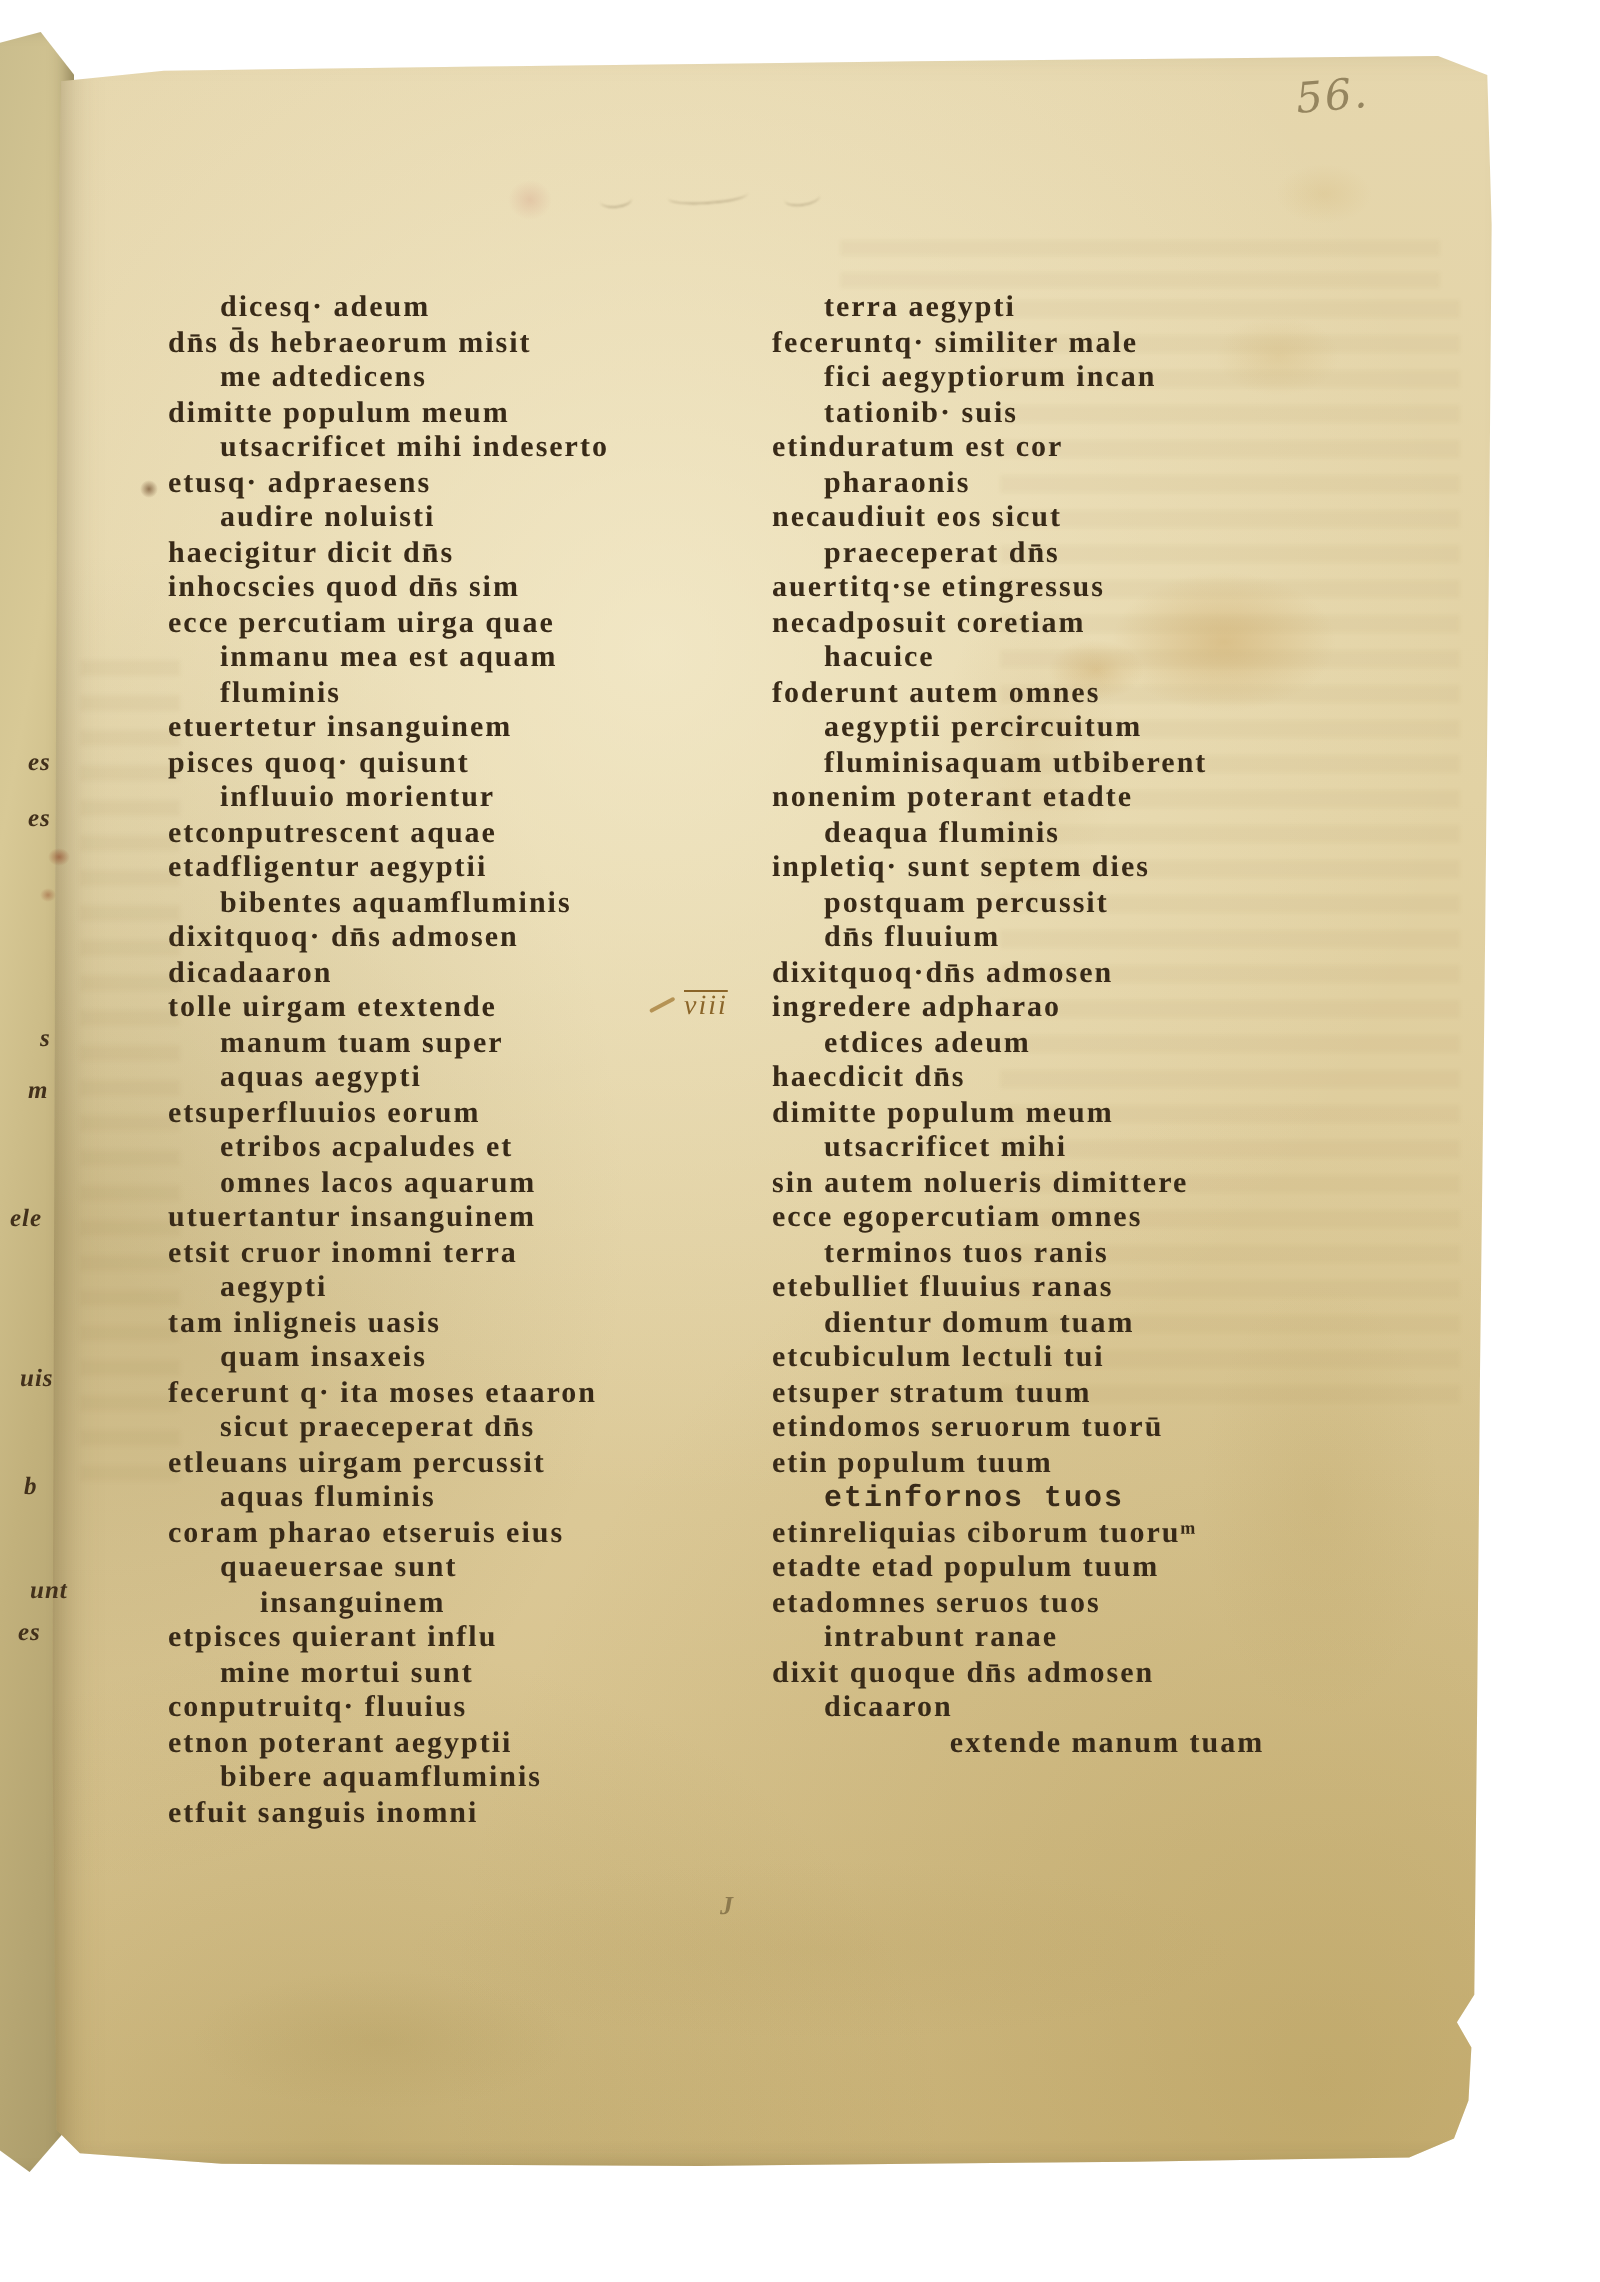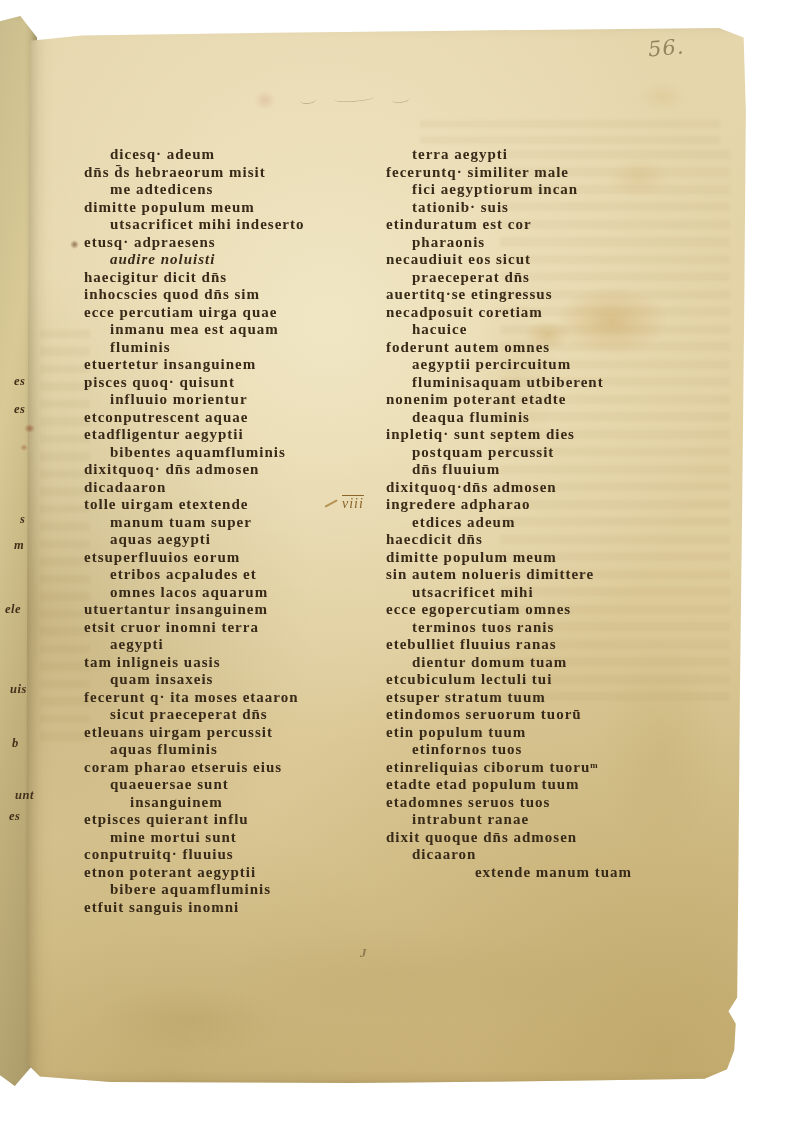--- a/index.html
+++ b/index.html
@@ -97,21 +97,21 @@
 
   <div class="folio z3">56.</div>
 
   <div class="col col-left z3" id="col-left">
       <div class="tline" style="padding-left: 26px;">dicesq· adeum</div>
       <div class="tline" style="padding-left: 0px;">dn̄s d̄s hebraeorum misit</div>
       <div class="tline" style="padding-left: 26px;">me adtedicens</div>
       <div class="tline" style="padding-left: 0px;">dimitte populum meum</div>
       <div class="tline" style="padding-left: 26px;">utsacrificet mihi indeserto</div>
       <div class="tline" style="padding-left: 0px;">etusq· adpraesens</div>
-      <div class="tline" style="padding-left: 26px; font-style: italic;">audire noluisti</div>
+      <div class="tline" style="padding-left: 26px;">audire noluisti</div>
       <div class="tline" style="padding-left: 0px;">haecigitur dicit dn̄s</div>
       <div class="tline" style="padding-left: 0px;">inhocscies quod dn̄s sim</div>
       <div class="tline" style="padding-left: 0px;">ecce percutiam uirga quae</div>
       <div class="tline" style="padding-left: 26px;">inmanu mea est aquam</div>
       <div class="tline" style="padding-left: 26px;">fluminis</div>
       <div class="tline" style="padding-left: 0px;">etuertetur insanguinem</div>
       <div class="tline" style="padding-left: 0px;">pisces quoq· quisunt</div>
       <div class="tline" style="padding-left: 26px;">influuio morientur</div>
       <div class="tline" style="padding-left: 0px;">etconputrescent aquae</div>
       <div class="tline" style="padding-left: 0px;">etadfligentur aegyptii</div>
@@ -161,31 +161,31 @@
       <div class="tline" style="padding-left: 0px;">nonenim poterant etadte</div>
       <div class="tline" style="padding-left: 26px;">deaqua fluminis</div>
       <div class="tline" style="padding-left: 0px;">inpletiq· sunt septem dies</div>
       <div class="tline" style="padding-left: 26px;">postquam percussit</div>
       <div class="tline" style="padding-left: 26px;">dn̄s fluuium</div>
       <div class="tline" style="padding-left: 0px;">dixitquoq·dn̄s admosen</div>
       <div class="tline" style="padding-left: 0px;">ingredere adpharao</div>
       <div class="tline" style="padding-left: 26px;">etdices adeum</div>
       <div class="tline" style="padding-left: 0px;">haecdicit dn̄s</div>
       <div class="tline" style="padding-left: 0px;">dimitte populum meum</div>
+      <div class="tline" style="padding-left: 26px;">utsacrificet mihi</div>
       <div class="tline" style="padding-left: 0px;">sin autem nolueris dimittere</div>
-      <div class="tline" style="padding-left: 26px;">utsacrificet mihi</div>
       <div class="tline" style="padding-left: 0px;">ecce egopercutiam omnes</div>
       <div class="tline" style="padding-left: 26px;">terminos tuos ranis</div>
       <div class="tline" style="padding-left: 0px;">etebulliet fluuius ranas</div>
       <div class="tline" style="padding-left: 26px;">dientur domum tuam</div>
       <div class="tline" style="padding-left: 0px;">etcubiculum lectuli tui</div>
       <div class="tline" style="padding-left: 0px;">etsuper stratum tuum</div>
       <div class="tline" style="padding-left: 0px;">etindomos seruorum tuorū</div>
       <div class="tline" style="padding-left: 0px;">etin populum tuum</div>
-      <div class="tline" style="padding-left: 26px;">etinfornos tuos</div>
+      <div class="tline" style="padding-left: 26px; font-family: Liberation Mono, monospace;">etinfornos tuos</div>
       <div class="tline" style="padding-left: 0px;">etinreliquias ciborum tuoruᵐ</div>
       <div class="tline" style="padding-left: 0px;">etadte etad populum tuum</div>
       <div class="tline" style="padding-left: 0px;">etadomnes seruos tuos</div>
       <div class="tline" style="padding-left: 26px;">intrabunt ranae</div>
       <div class="tline" style="padding-left: 0px;">dixit quoque dn̄s admosen</div>
       <div class="tline" style="padding-left: 26px;">dicaaron</div>
       <div class="tline" style="padding-left: 0px; text-align: center;">extende manum tuam</div>
     </div>
 
   <div class="chapnum z3">

